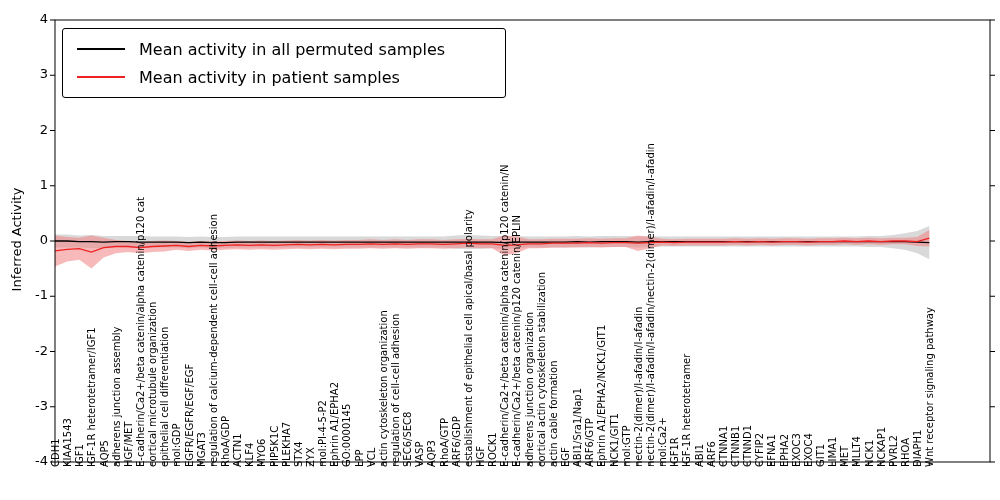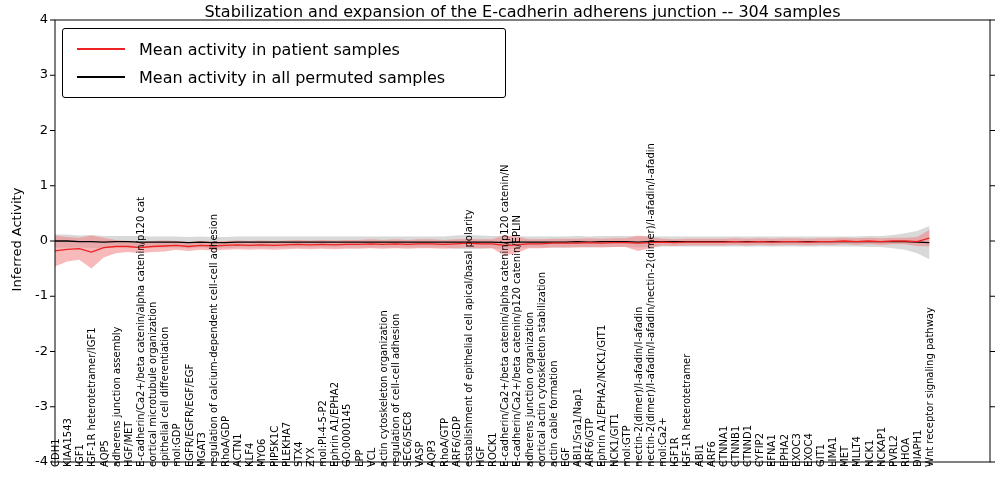--- a/index.html
+++ b/index.html
@@ -203,26 +203,25 @@
       <span class="xlab" style="left: 839.286px; top: 467px;">MET</span>
       <span class="xlab" style="left: 851.429px; top: 467px;">MLLT4</span>
       <span class="xlab" style="left: 863.571px; top: 467px;">NCK1</span>
       <span class="xlab" style="left: 875.714px; top: 467px;">NCKAP1</span>
       <span class="xlab" style="left: 887.857px; top: 467px;">PVRL2</span>
       <span class="xlab" style="left: 900px; top: 467px;">RHOA</span>
       <span class="xlab" style="left: 912.143px; top: 467px;">DIAPH1</span>
       <span class="xlab" style="left: 924.286px; top: 467px;">Wnt receptor signaling pathway</span>
     </div>
 
-  <div class="title">Stabilization and expansion of the E-cadherin adherens junction -- 304 samples</div>
   <div class="ylabel">Inferred Activity</div>
 
   <div class="legend">
+    <div class="legend-row">
+      <span class="legend-line" id="leg0" style="border-top-color: rgb(0, 0, 0);"></span>
+      <span class="legend-text">Mean activity in all permuted samples</span>
+    </div>
     <div class="legend-row">
       <span class="legend-line" id="leg1" style="border-top-color: rgb(238, 34, 34);"></span>
       <span class="legend-text">Mean activity in patient samples</span>
     </div>
-    <div class="legend-row">
-      <span class="legend-line" id="leg0" style="border-top-color: rgb(0, 0, 0);"></span>
-      <span class="legend-text">Mean activity in all permuted samples</span>
-    </div>
   </div>
 </div>
 
 </body></html>

